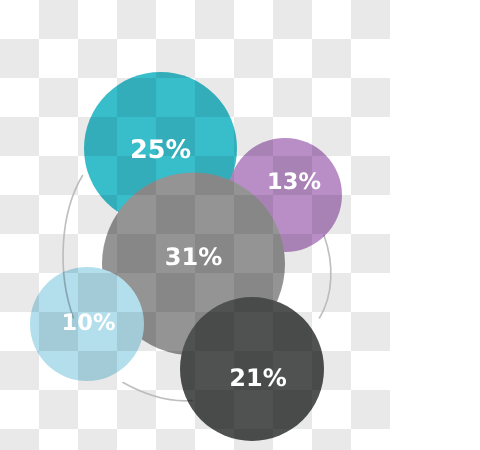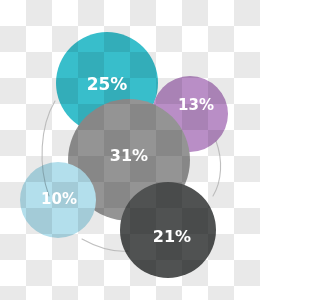--- a/index.html
+++ b/index.html
@@ -24,21 +24,21 @@
     background-color: #ffffff;
     background-image:
       linear-gradient(45deg, #e9e9e9 25%, transparent 25%, transparent 75%, #e9e9e9 75%),
       linear-gradient(45deg, #e9e9e9 25%, transparent 25%, transparent 75%, #e9e9e9 75%);
     background-size: 52px 52px;
     background-position: 0 0, 26px 26px;
   }
 
   #figure-root {
     position: absolute;
-    left: 0; top: 0;
+    left: 0; top: 16px;
     width: 260px;
     height: 216px;
   }
 
   #venn-svg {
     display: block;
     width: 260px;
     height: 300px;
   }
 

